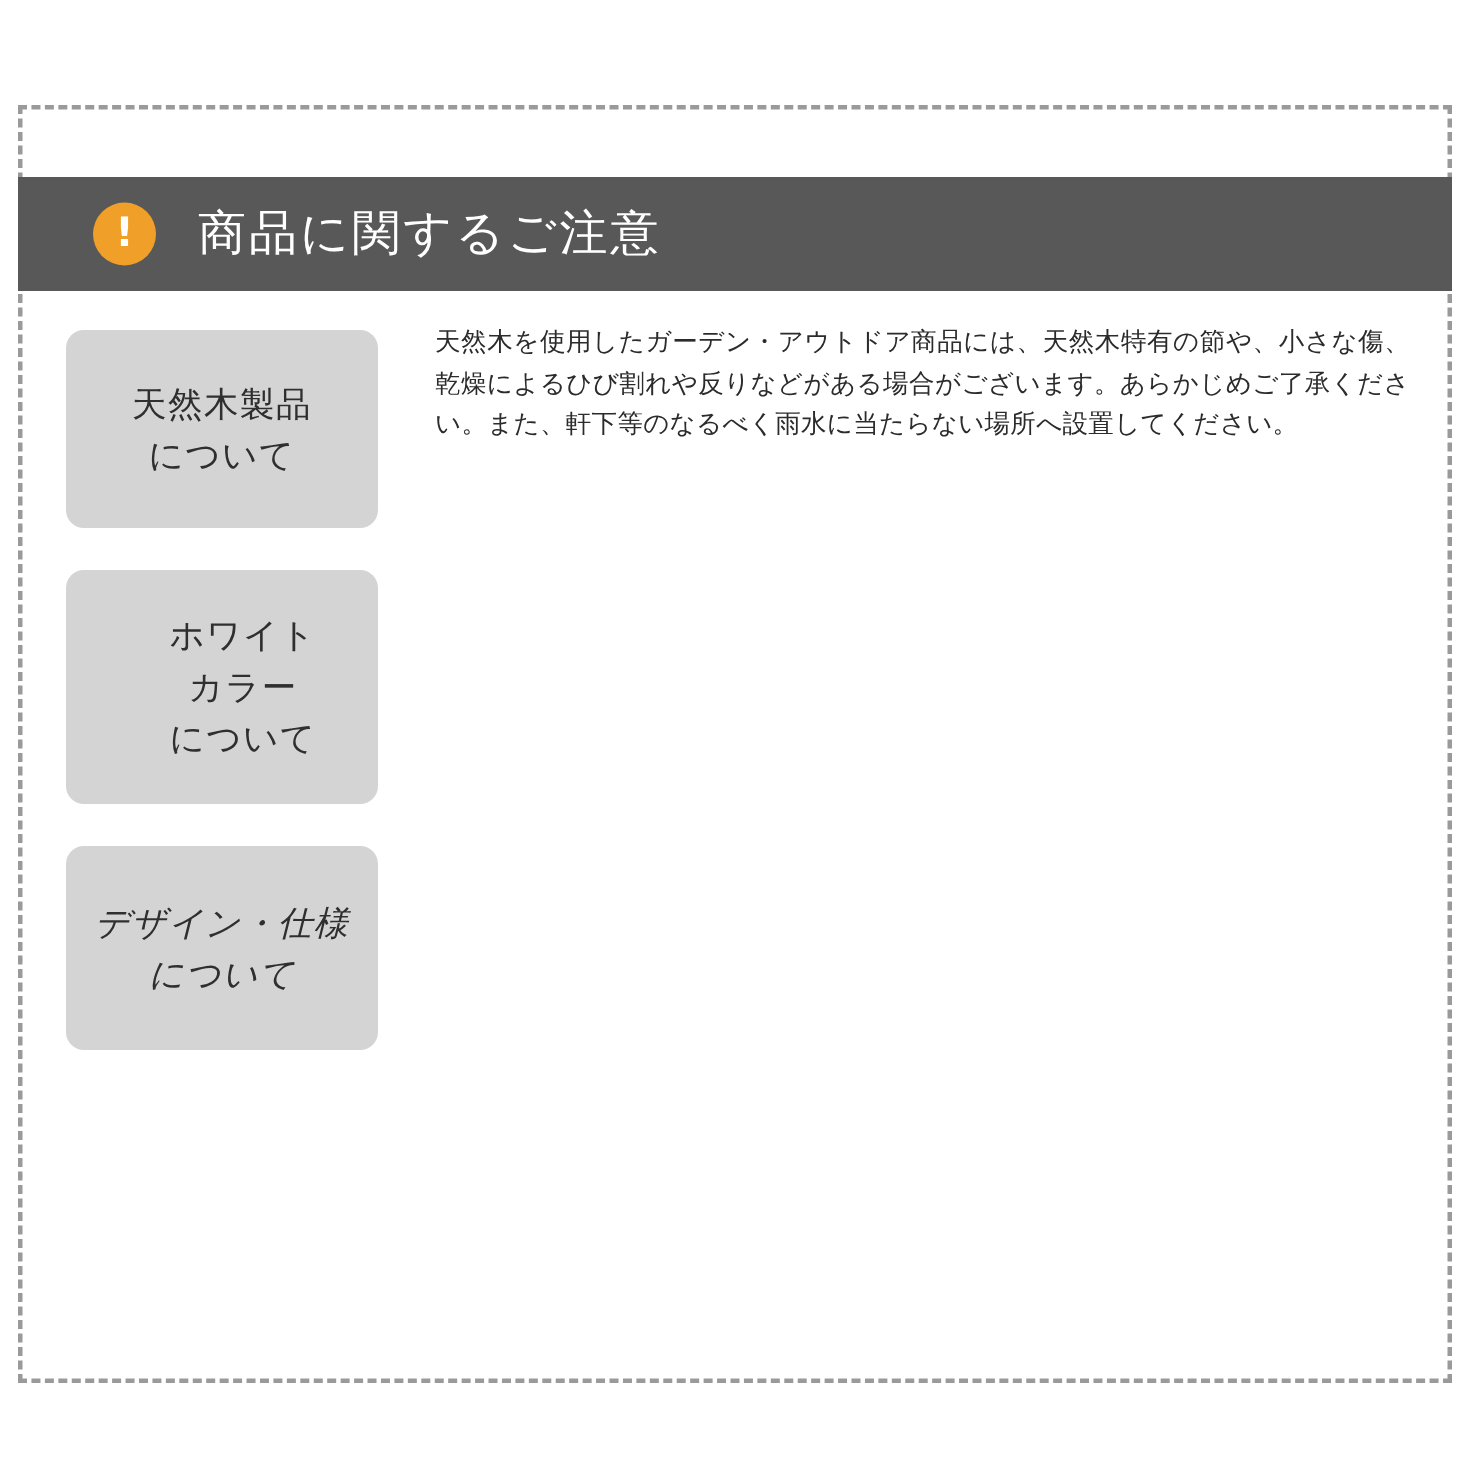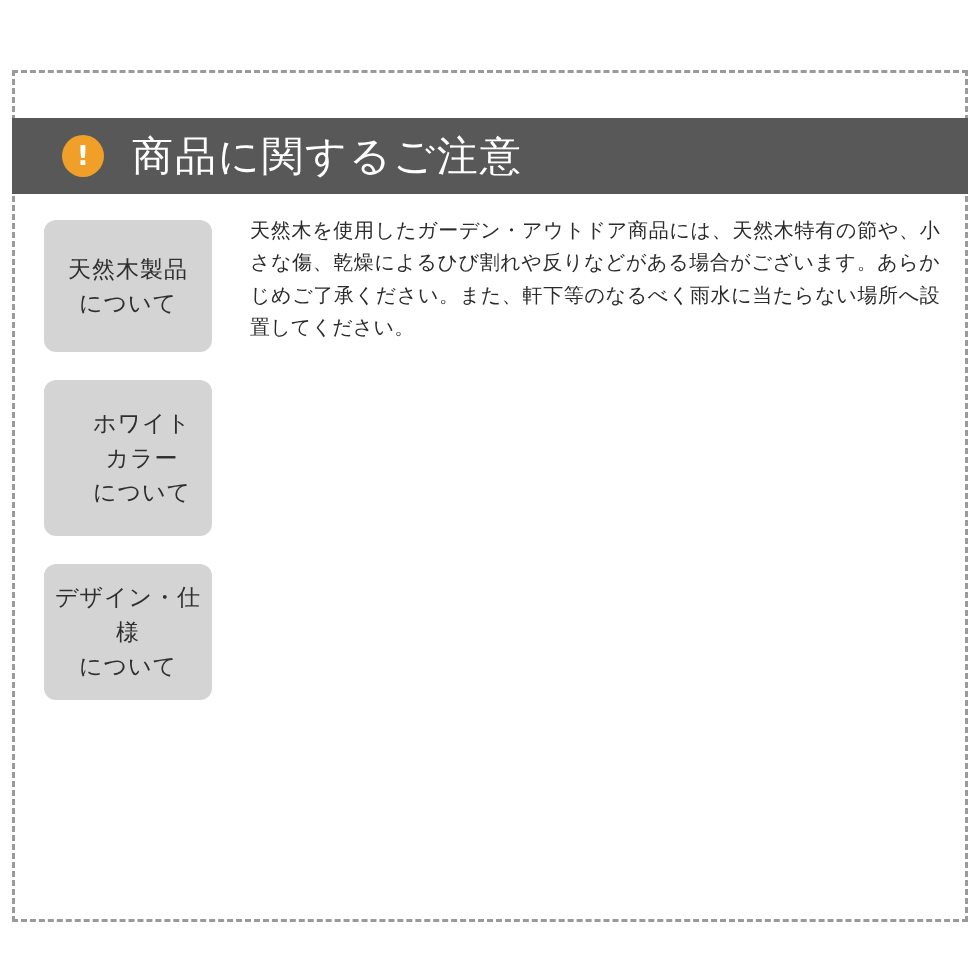--- a/index.html
+++ b/index.html
@@ -70,21 +70,21 @@
   .alert-badge span {
     color: #ffffff;
     font-size: 27px;
     font-weight: bold;
     line-height: 1;
     font-family: "DejaVu Sans", sans-serif;
     transform: translateY(-1px);
   }
   .header-title {
     color: #ffffff;
-    font-size: 41px;
+    font-size: 32px;
     letter-spacing: 2px;
     margin-left: 28px;
     font-weight: 500;
     white-space: nowrap;
   }
 
   
   .rows {
     position: absolute;
     left: 0;
@@ -94,44 +94,44 @@
   }
   .note-row {
     display: flex;
     align-items: flex-start;
     margin-bottom: 28px;
     padding-left: 32px;
     padding-right: 28px;
   }
   .note-label {
     flex: 0 0 auto;
-    width: 168px;
+    width: 208px;
     min-height: 84px;
     background: #d4d4d4;
     border-radius: 12px;
     display: flex;
     align-items: center;
     justify-content: center;
     text-align: center;
     color: #2f2f2f;
     font-size: 23px;
     line-height: 1.5;
     letter-spacing: 1px;
     padding: 16px 8px;
     box-sizing: border-box;
   }
   .r1 .note-label { height: 132px; }
   .r2 .note-label { height: 156px; padding-left: 36px; }
-  .r3 .note-label { height: 136px; }
+  .r3 .note-label { height: 136px; font-style: italic; }
 
   .note-text {
     flex: 1 1 auto;
     margin-left: 38px;
     color: #2b2b2b;
-    font-size: 20px;
+    font-size: 17px;
     line-height: 1.62;
     letter-spacing: 0.2px;
     text-align: justify;
   }
   .r1 .note-text { margin-top: -6px; }
   .r2 .note-text { margin-top: -2px; }
   .r3 .note-text { margin-top: -2px; }
 </style>
 </head>
 <body>

